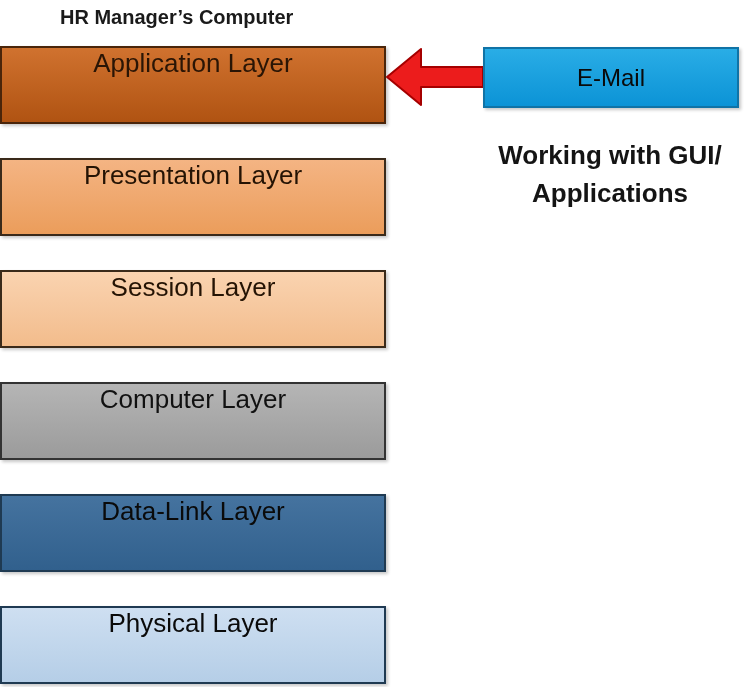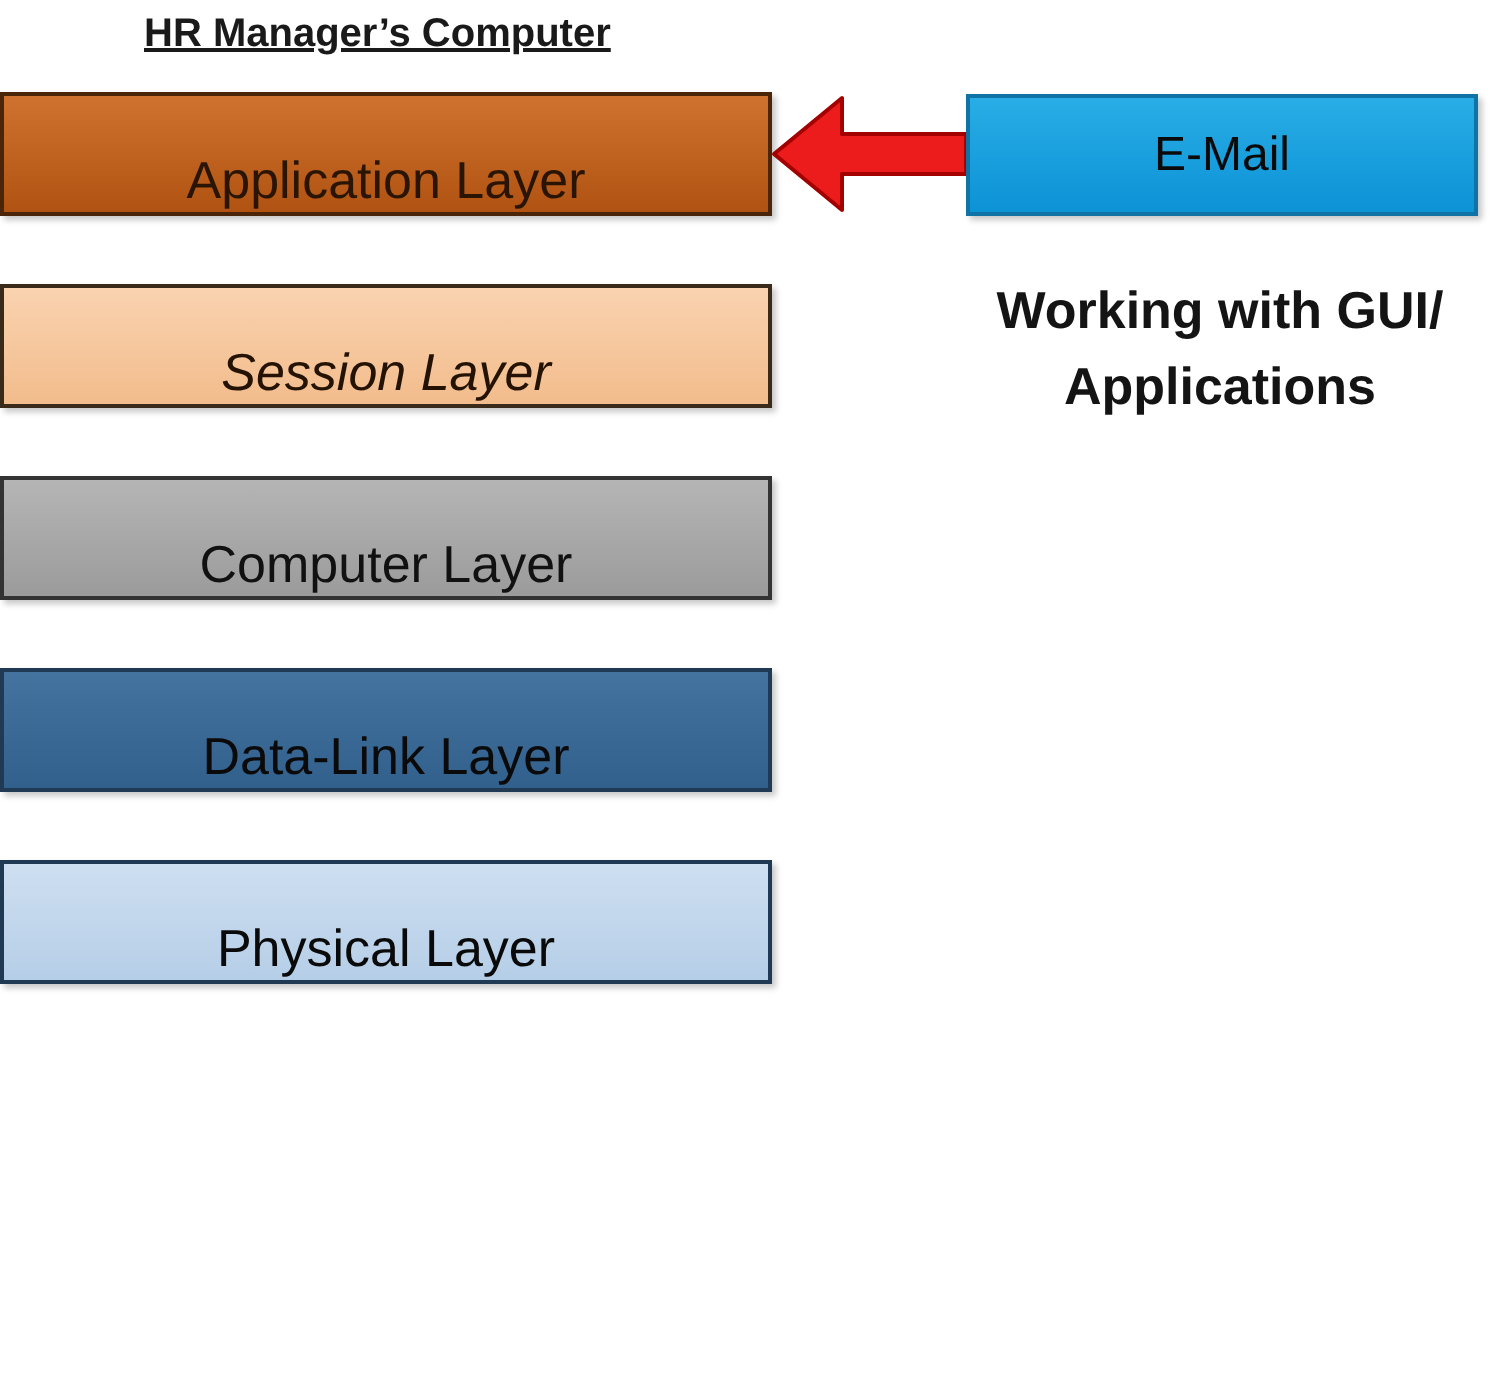--- a/index.html
+++ b/index.html
@@ -6,41 +6,40 @@
   .canvas {
     position: relative;
     width: 747px;
     height: 687px;
     background: #ffffff;
     overflow: hidden;
     font-family: "Liberation Sans", sans-serif;
   }
   .diagram-title {
     position: absolute;
-    left: 72px;
+    left: 60px;
     top: 6px;
     font-size: 20px;
     font-weight: bold;
     color: #1a1a1a;
     white-space: nowrap;
-    text-decoration: underline;
   }
   .layers {
     position: absolute;
     left: 0;
     top: 46px;
   }
   .layer-box {
     width: 386px;
-    height: 62px;
+    height: 78px;
     margin-bottom: 34px;
     box-sizing: border-box;
     border: 2px solid #3a3a3a;
     display: flex;
-    align-items: flex-end;
+    align-items: flex-start;
     justify-content: center;
     font-size: 26px;
     color: #151515;
     box-shadow: 2px 2px 3px rgba(0,0,0,0.22);
   }
   .email-box {
     position: absolute;
     left: 483px;
     top: 47px;
     width: 256px;
@@ -78,22 +77,25 @@
 
 <div class="canvas">
 
   <div class="diagram-title">HR Manager’s Computer</div>
 
   <div class="layers">
   <div class="layer-box" style="background: linear-gradient(rgb(208, 114, 47), rgb(176, 83, 18)); border-color: rgb(74, 37, 10);">
     <span class="layer-label" style="color: rgb(42, 21, 5);">Application Layer</span>
   </div>
 
+  <div class="layer-box" style="background: linear-gradient(rgb(244, 180, 131), rgb(235, 157, 91)); border-color: rgb(58, 42, 26);">
+    <span class="layer-label" style="color: rgb(36, 19, 4);">Presentation Layer</span>
+  </div>
 
-  <div class="layer-box" style="background: linear-gradient(rgb(250, 211, 176), rgb(242, 188, 140)); border-color: rgb(58, 42, 26); font-style: italic;">
+  <div class="layer-box" style="background: linear-gradient(rgb(250, 211, 176), rgb(242, 188, 140)); border-color: rgb(58, 42, 26);">
     <span class="layer-label" style="color: rgb(36, 19, 4);">Session Layer</span>
   </div>
 
   <div class="layer-box" style="background: linear-gradient(rgb(181, 181, 181), rgb(155, 155, 155)); border-color: rgb(51, 51, 51);">
     <span class="layer-label" style="color: rgb(17, 17, 17);">Computer Layer</span>
   </div>
 
 
   <div class="layer-box" style="background: linear-gradient(rgb(69, 115, 159), rgb(49, 96, 141)); border-color: rgb(31, 58, 82);">
     <span class="layer-label" style="color: rgb(10, 10, 10);">Data-Link Layer</span>

